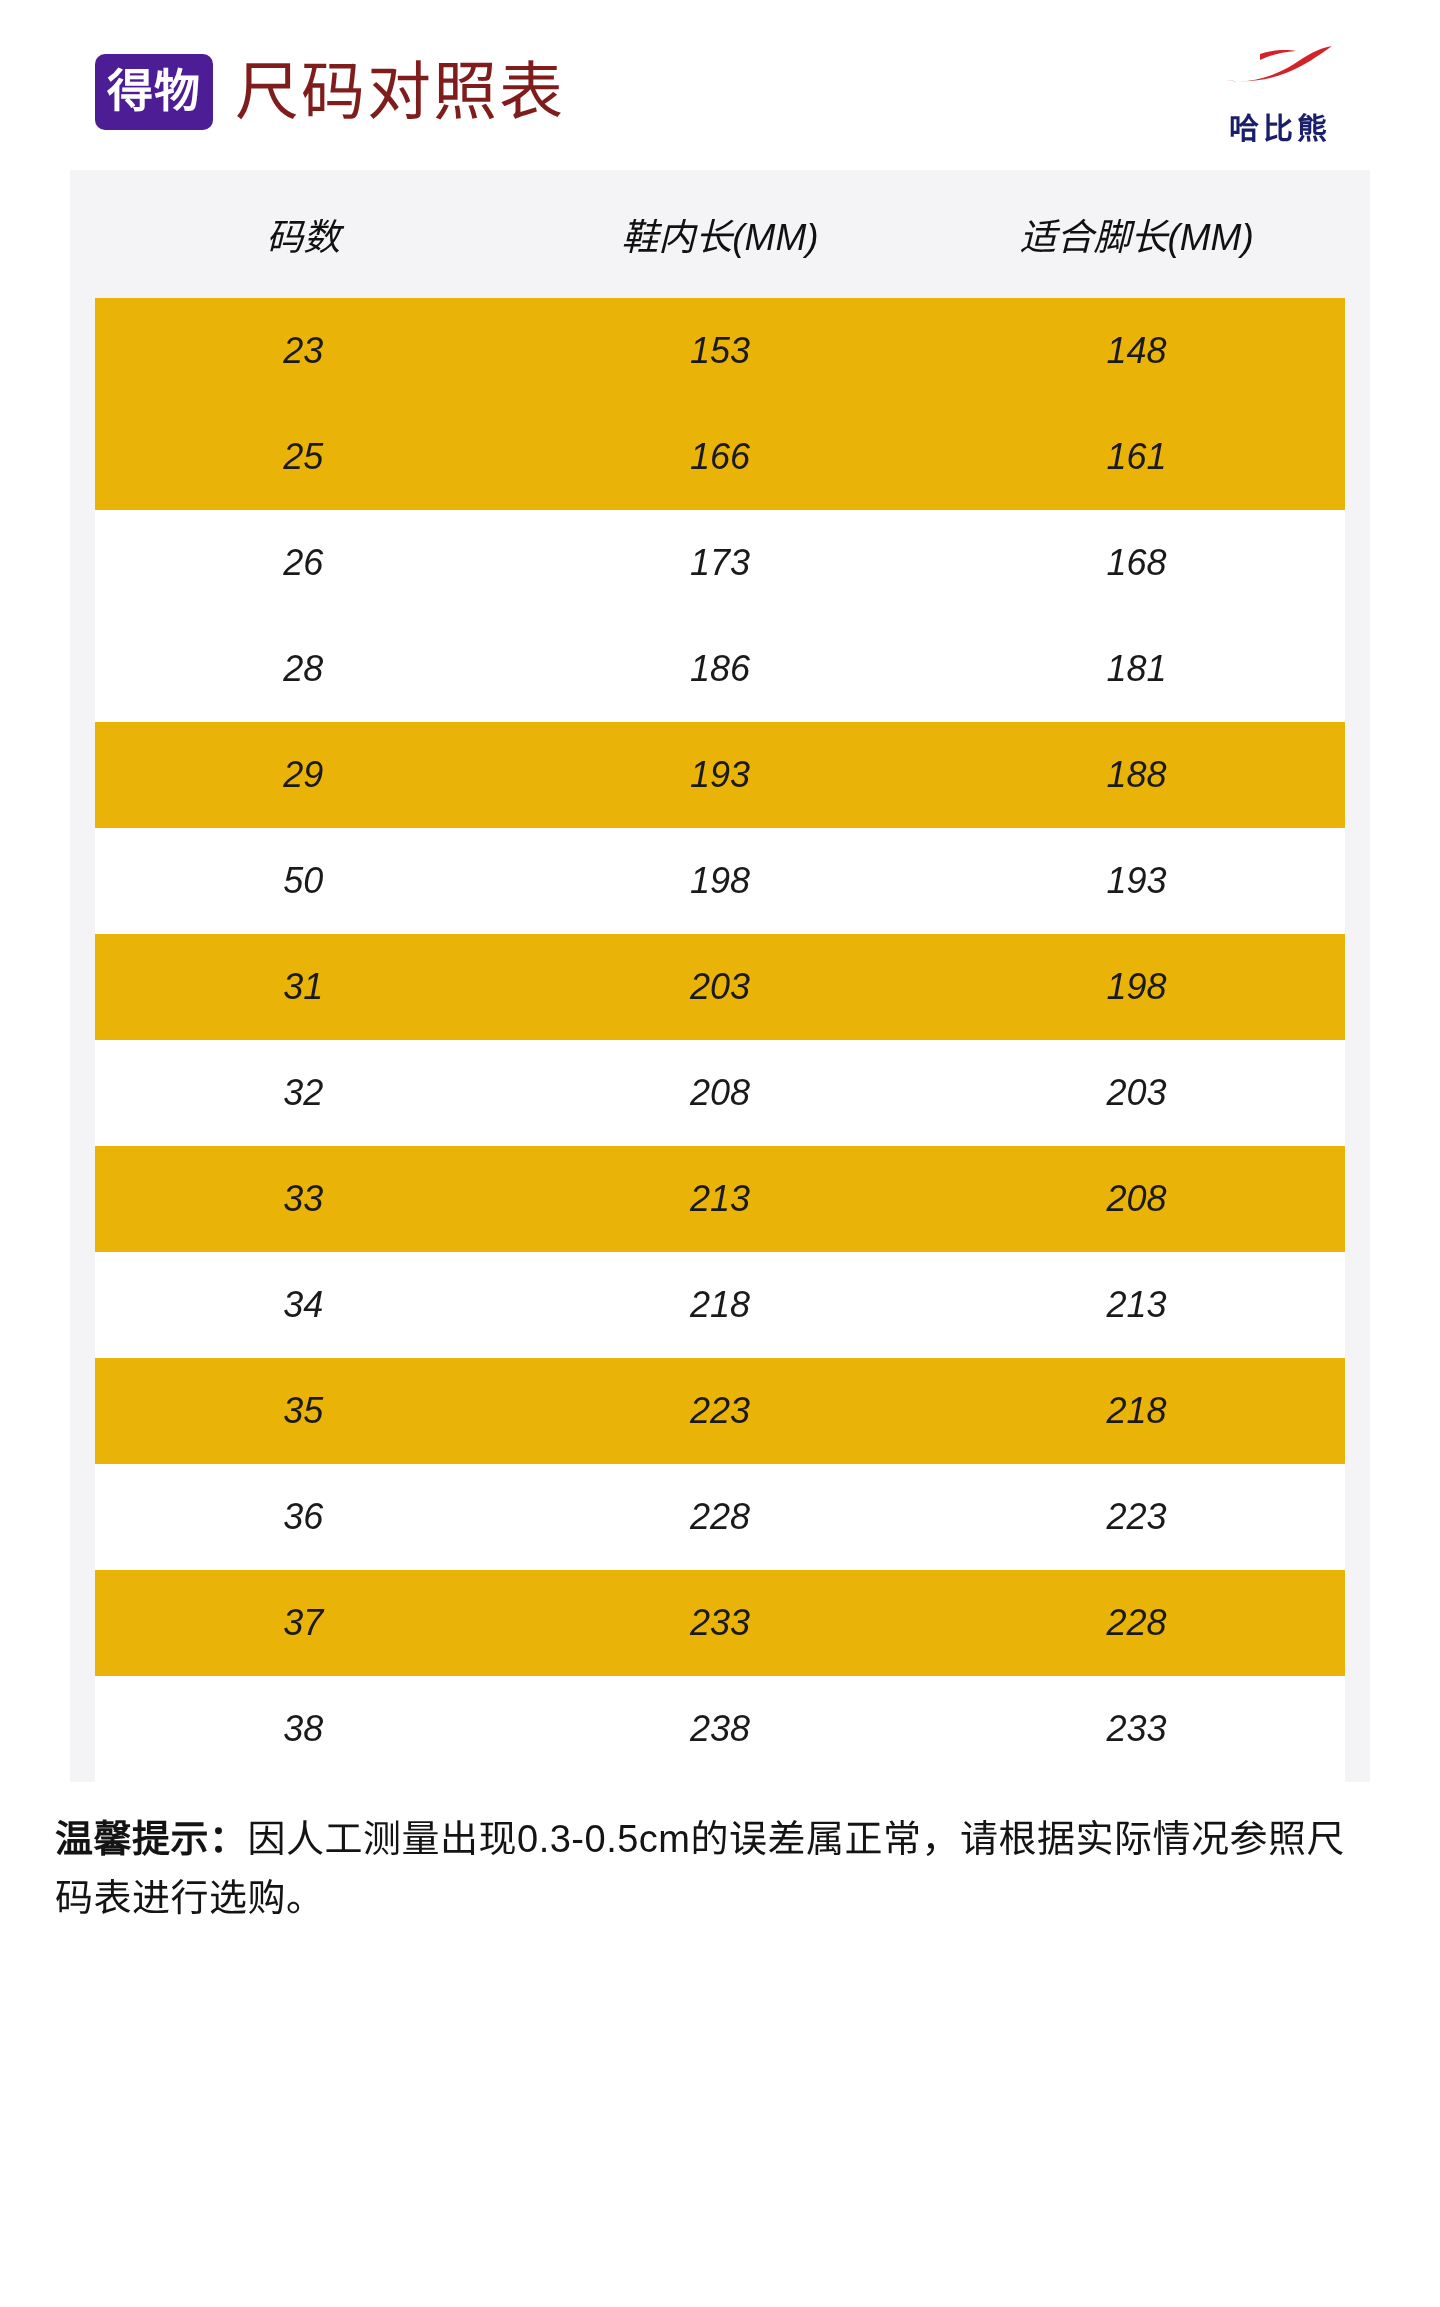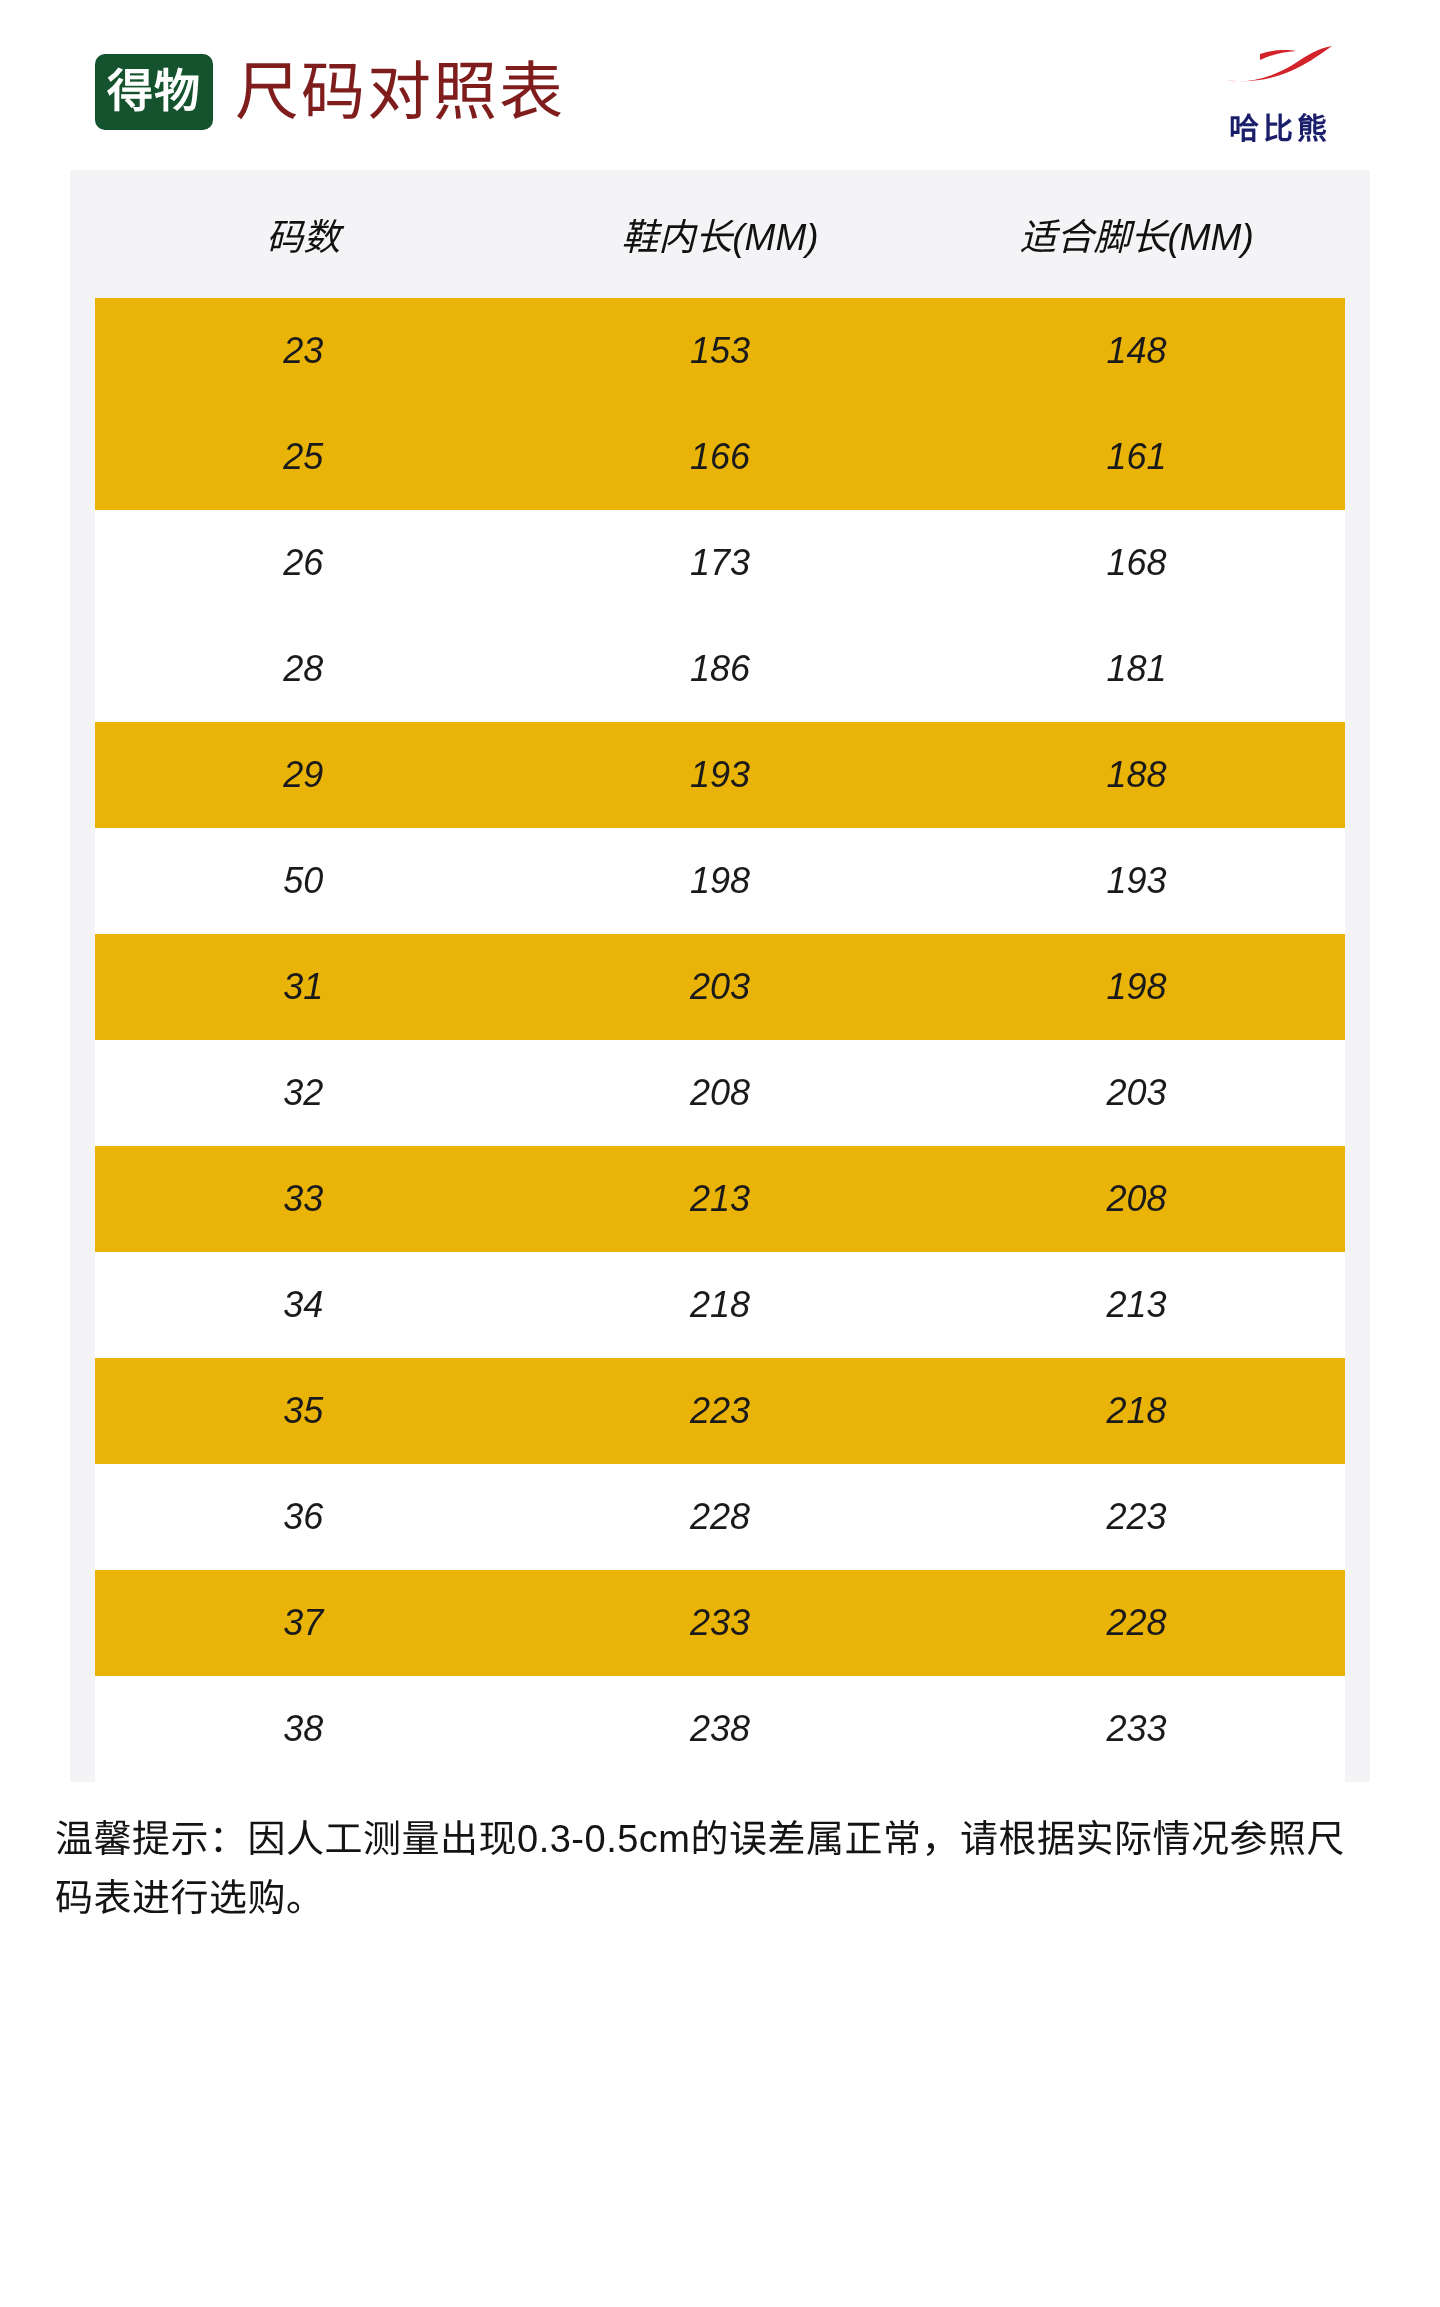--- a/index.html
+++ b/index.html
@@ -30,21 +30,21 @@
     justify-content: space-between;
     padding: 40px 70px 26px 95px;
     box-sizing: border-box;
   }
   .header-left {
     display: flex;
     align-items: center;
     gap: 22px;
   }
   .brand-badge {
-    background: #14532d;
+    background: #4c1d95;
     color: #ffffff;
     font-size: 46px;
     line-height: 1;
     font-weight: 700;
     padding: 14px 12px 16px 12px;
     border-radius: 10px;
     letter-spacing: 1px;
     font-family: "DejaVu Sans", "Liberation Sans", sans-serif;
   }
   .header-title {
@@ -134,21 +134,21 @@
   
   .note {
     padding: 28px 70px 40px 55px;
     box-sizing: border-box;
     font-size: 38px;
     line-height: 1.55;
     color: #141414;
     letter-spacing: 0.5px;
   }
   .note b {
-    font-weight: 400;
+    font-weight: 700;
   }
 </style>
 </head>
 <body>
 
 <div class="page">
 
   <div class="header">
     <div class="header-left">
       <div class="brand-badge">得物</div>

